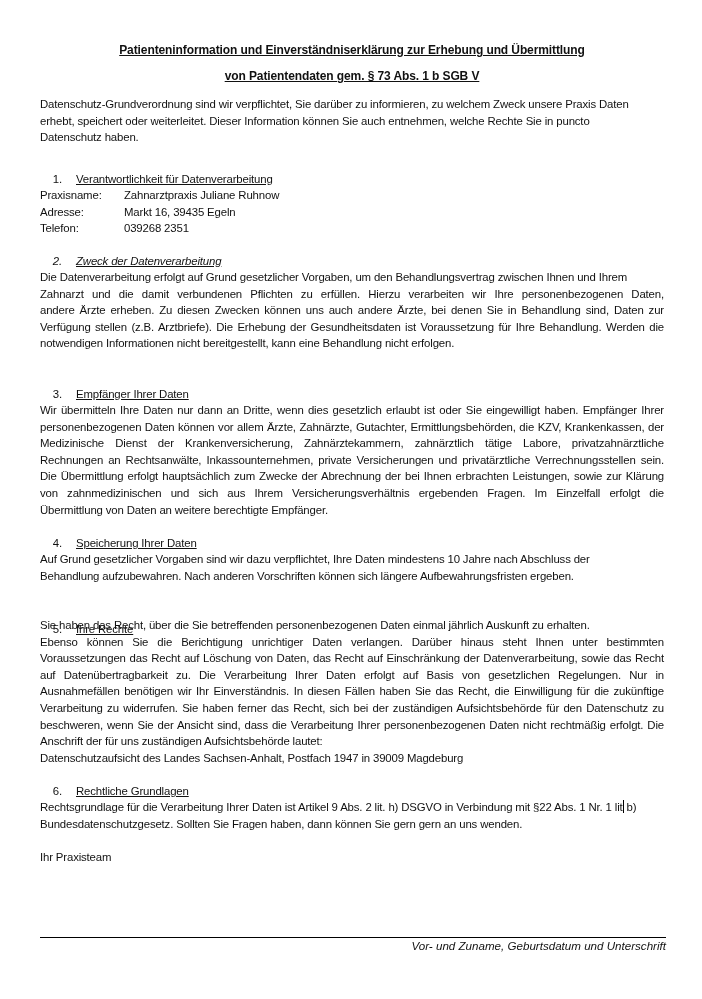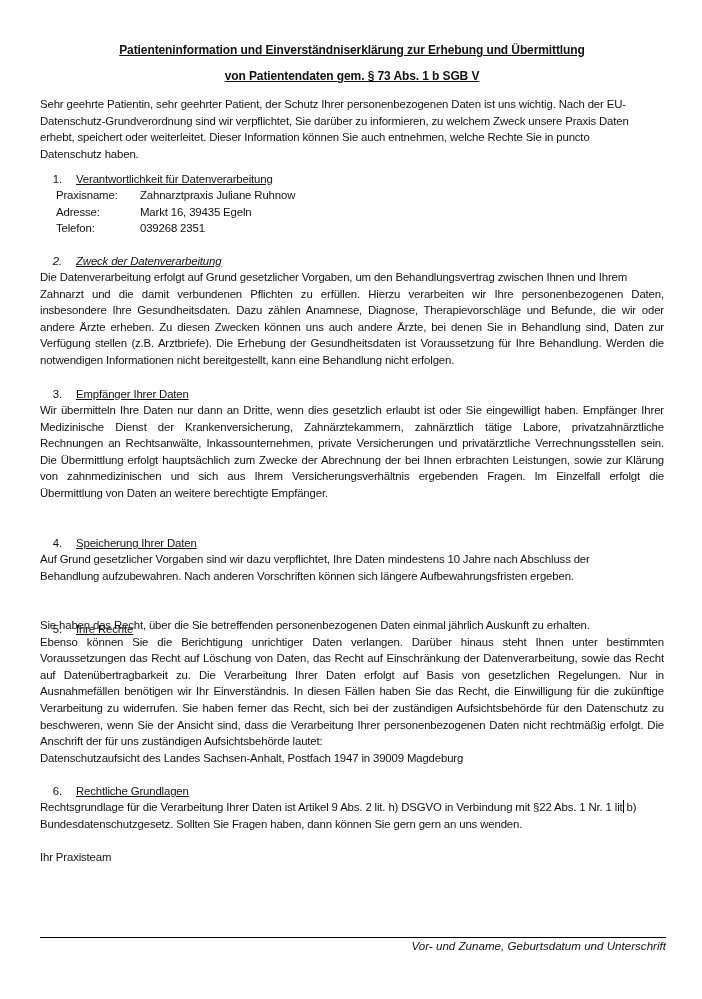--- a/index.html
+++ b/index.html
@@ -8,35 +8,34 @@
   .page { position: absolute; left: 40px; top: 0; width: 624px; font-size: 11.4px; line-height: 16.6px; letter-spacing: -0.15px; }
   .title { position: absolute; left: 0; width: 624px; text-align: center; font-weight: bold; text-decoration: underline; font-size: 12px; letter-spacing: -0.1px; }
   .t1 { top: 42px; }
   .t2 { top: 68px; }
   .block { position: absolute; left: 0; width: 624px; }
   .just-last { text-align: justify; text-align-last: left; }
   .heading { position: absolute; left: 0; width: 624px; }
   .heading .num { display: inline-block; width: 22px; text-align: right; margin-left: 0px; }
   .heading .htxt { text-decoration: underline; margin-left: 14px; }
   .kv { display: flex; }
-  .kv .k { width: 84px; margin-left: 16px; }
+  .kv .k { width: 84px; }
   .line { display: block; }
   .sig-line { position: absolute; left: 40px; top: 937px; width: 626px; height: 0; border-top: 1px solid #000; }
   .sig-label { position: absolute; left: 40px; top: 939px; width: 626px; text-align: right; font-style: italic; font-size: 11.6px; }
   .cursor { display: inline-block; width: 1px; height: 13px; background: #000; vertical-align: -2px; margin: 0 0 0 0; }
 </style>
 </head>
 <body>
 
 <div class="page">
   <div class="title t1">Patienteninformation und Einverständniserklärung zur Erhebung und Übermittlung</div>
   <div class="title t2">von Patientendaten gem. § 73 Abs. 1 b SGB V</div>
 
   <div class="block" style="top:96px;">
-    <span class="line">Sehr geehrte Patientin, sehr geehrter Patient, der Schutz Ihrer personenbezogenen Daten ist uns wichtig. Nach der EU-</span>
     <span class="line">Datenschutz-Grundverordnung sind wir verpflichtet, Sie darüber zu informieren, zu welchem Zweck unsere Praxis Daten</span>
     <span class="line">erhebt, speichert oder weiterleitet. Dieser Information können Sie auch entnehmen, welche Rechte Sie in puncto</span>
     <span class="line">Datenschutz haben.</span>
   </div>
 
   <div class="heading" style="top:171px;">
     <span class="num">1.</span><span class="htxt">Verantwortlichkeit für Datenverarbeitung</span>
   </div>
   <div class="block" style="top:187px;">
     <div class="kv">
@@ -52,31 +51,31 @@
         <span>039268 2351</span>
       </div>
   </div>
 
   <div class="heading" style="top:253px;font-style:italic;">
     <span class="num">2.</span><span class="htxt">Zweck der Datenverarbeitung</span>
   </div>
   <div class="block" style="top:269px;">
     <div class="just-last">Die Datenverarbeitung erfolgt auf Grund gesetzlicher Vorgaben, um den Behandlungsvertrag zwischen Ihnen und Ihrem</div>
     <div class="just-last" style="text-align-last:justify">Zahnarzt und die damit verbundenen Pflichten zu erfüllen. Hierzu verarbeiten wir Ihre personenbezogenen Daten,</div>
-    <div class="just-last" style="text-align-last:justify">insbesondere Ihre Gesundheitsdaten. Dazu zählen Anamnese, Diagnose, Therapievorschläge und Befunde, die wir oder</div>
     <div class="just-last" style="text-align-last:justify">andere Ärzte erheben. Zu diesen Zwecken können uns auch andere Ärzte, bei denen Sie in Behandlung sind, Daten zur</div>
     <div class="just-last" style="text-align-last:justify">Verfügung stellen (z.B. Arztbriefe). Die Erhebung der Gesundheitsdaten ist Voraussetzung für Ihre Behandlung. Werden die</div>
     <div>notwendigen Informationen nicht bereitgestellt, kann eine Behandlung nicht erfolgen.</div>
   </div>
 
   <div class="heading" style="top:386px;">
     <span class="num">3.</span><span class="htxt">Empfänger Ihrer Daten</span>
   </div>
   <div class="block" style="top:402px;">
     <div style="text-align:justify;text-align-last:justify">Wir übermitteln Ihre Daten nur dann an Dritte, wenn dies gesetzlich erlaubt ist oder Sie eingewilligt haben. Empfänger Ihrer</div>
+    <div style="text-align:justify;text-align-last:justify">personenbezogenen Daten können vor allem Ärzte, Zahnärzte, Gutachter, Ermittlungsbehörden, die KZV, Krankenkassen, der</div>
     <div style="text-align:justify;text-align-last:justify">Medizinische Dienst der Krankenversicherung, Zahnärztekammern, zahnärztlich tätige Labore, privatzahnärztliche</div>
     <div style="text-align:justify;text-align-last:justify">Rechnungen an Rechtsanwälte, Inkassounternehmen, private Versicherungen und privatärztliche Verrechnungsstellen sein.</div>
     <div style="text-align:justify;text-align-last:justify">Die Übermittlung erfolgt hauptsächlich zum Zwecke der Abrechnung der bei Ihnen erbrachten Leistungen, sowie zur Klärung</div>
     <div style="text-align:justify;text-align-last:justify">von zahnmedizinischen und sich aus Ihrem Versicherungsverhältnis ergebenden Fragen. Im Einzelfall erfolgt die</div>
     <div>Übermittlung von Daten an weitere berechtigte Empfänger.</div>
   </div>
 
   <div class="heading" style="top:535px;">
     <span class="num">4.</span><span class="htxt">Speicherung Ihrer Daten</span>
   </div>

